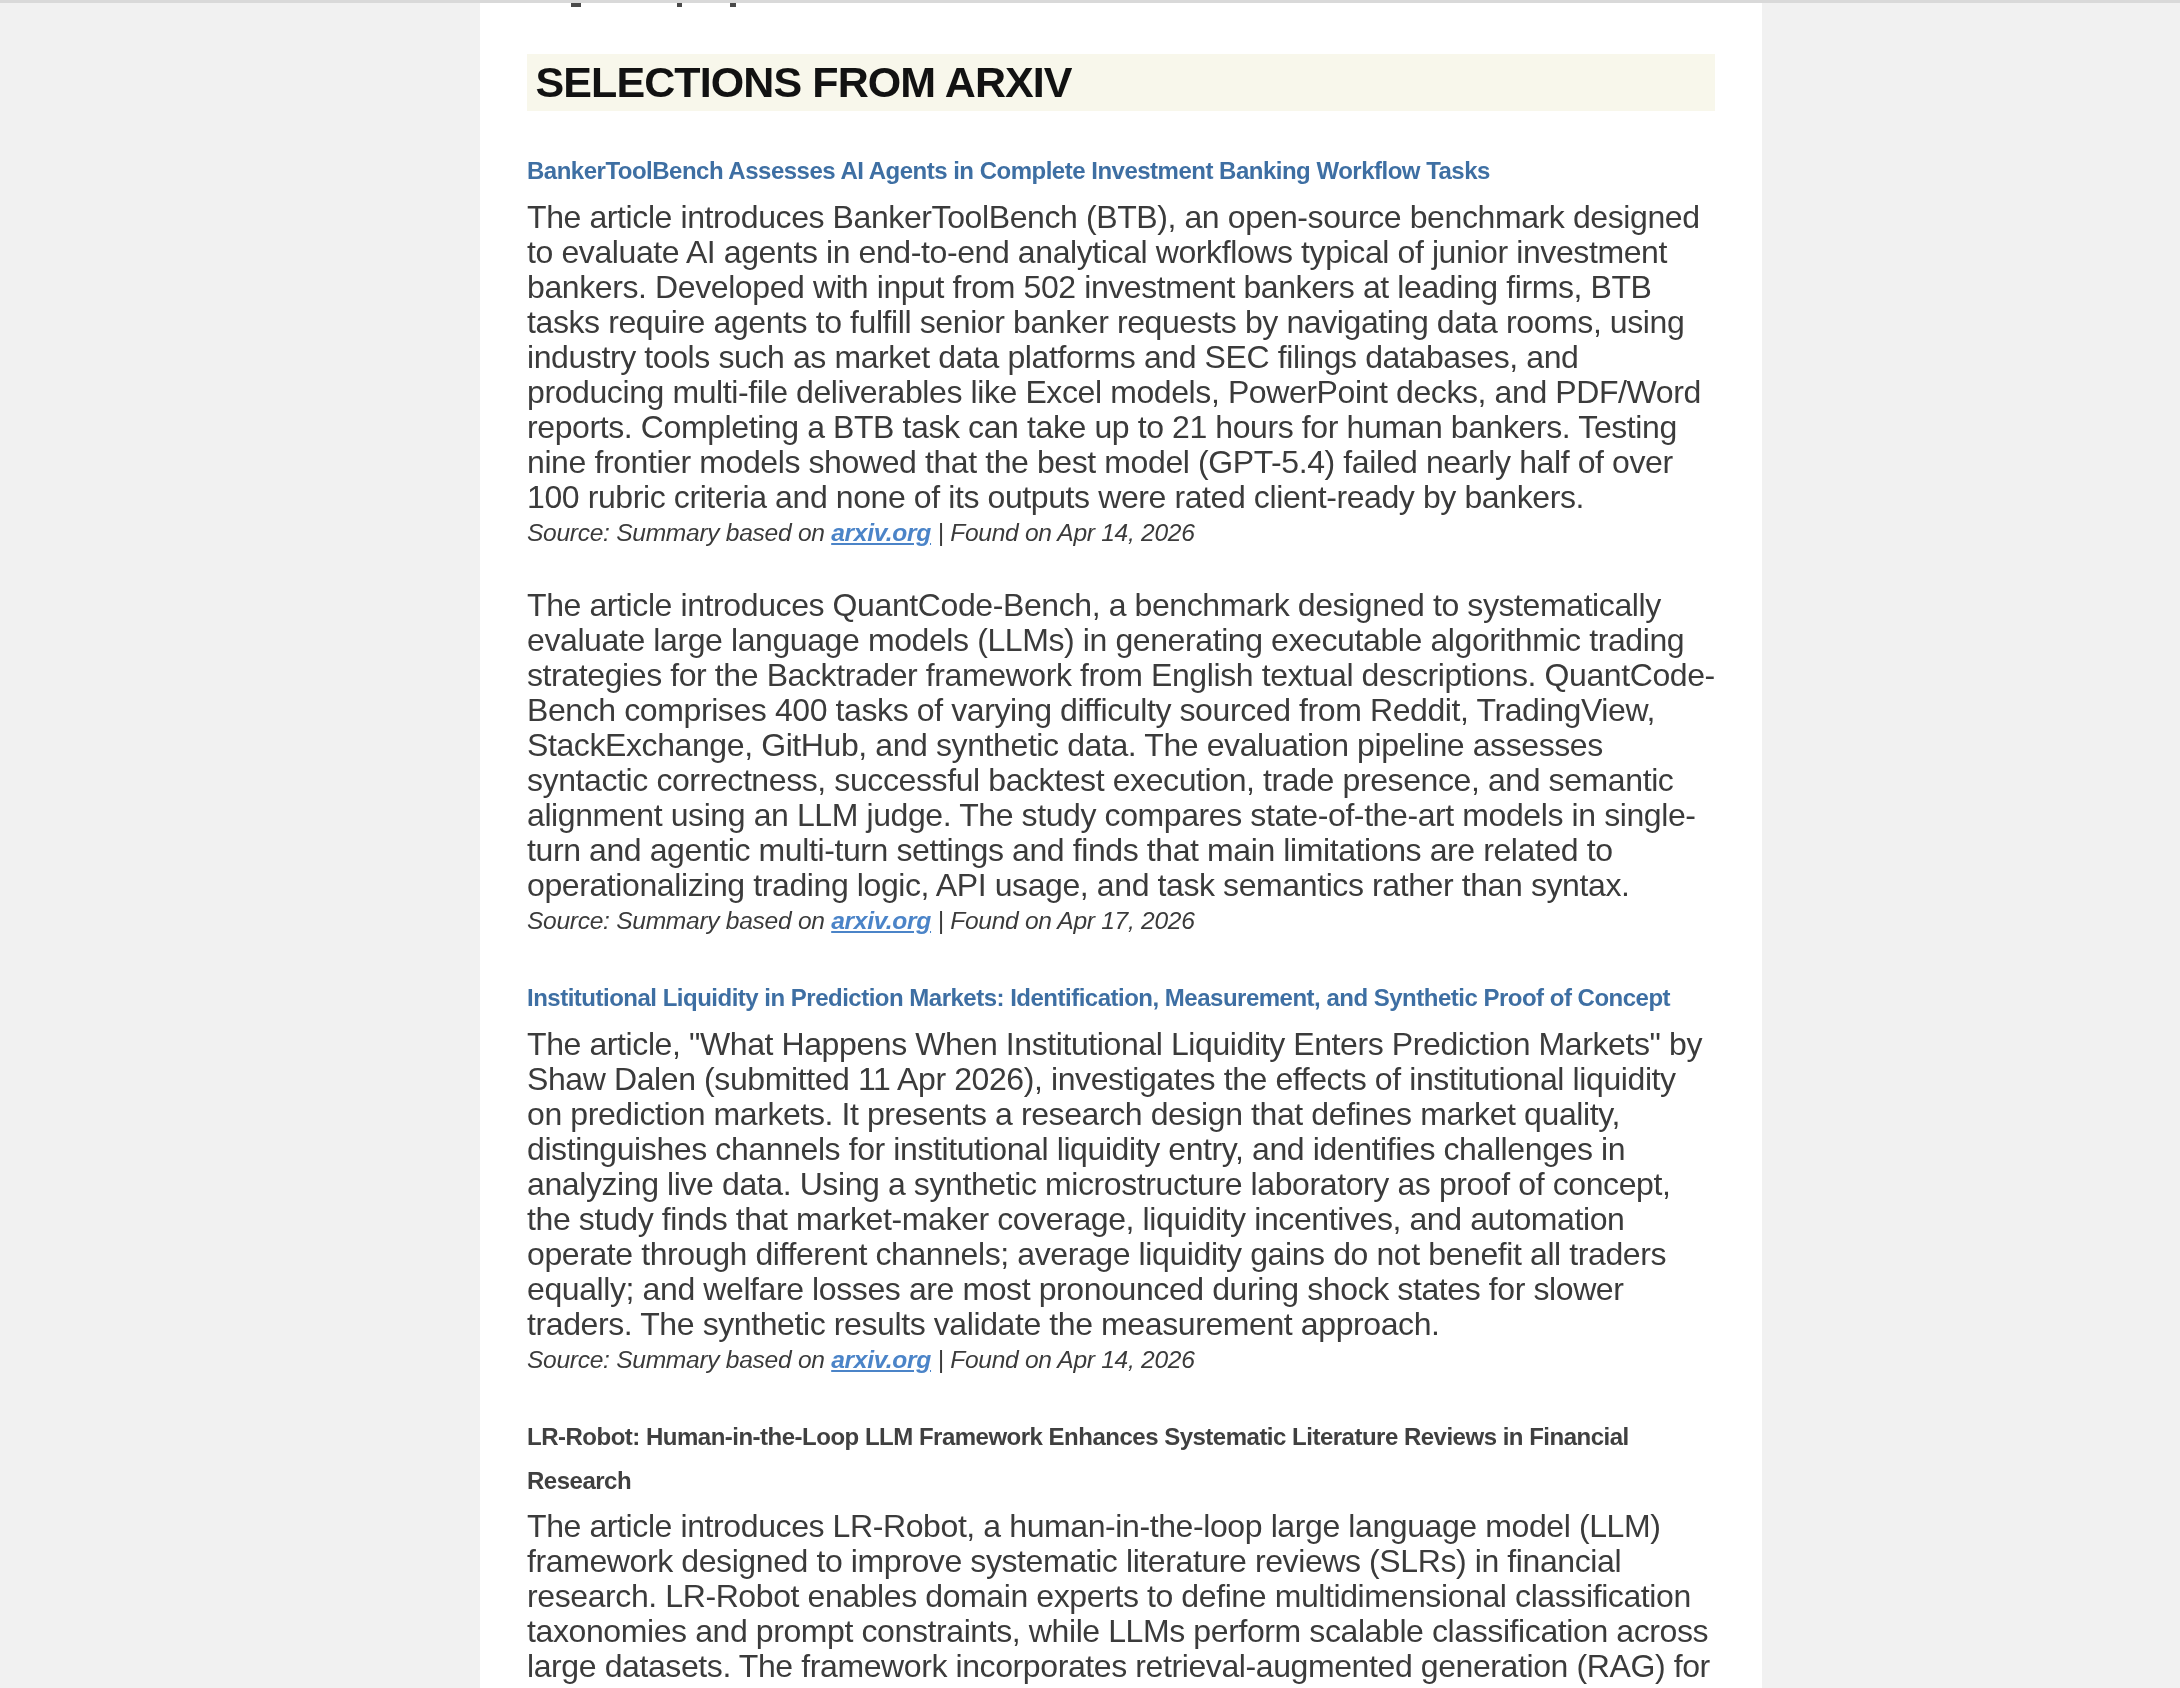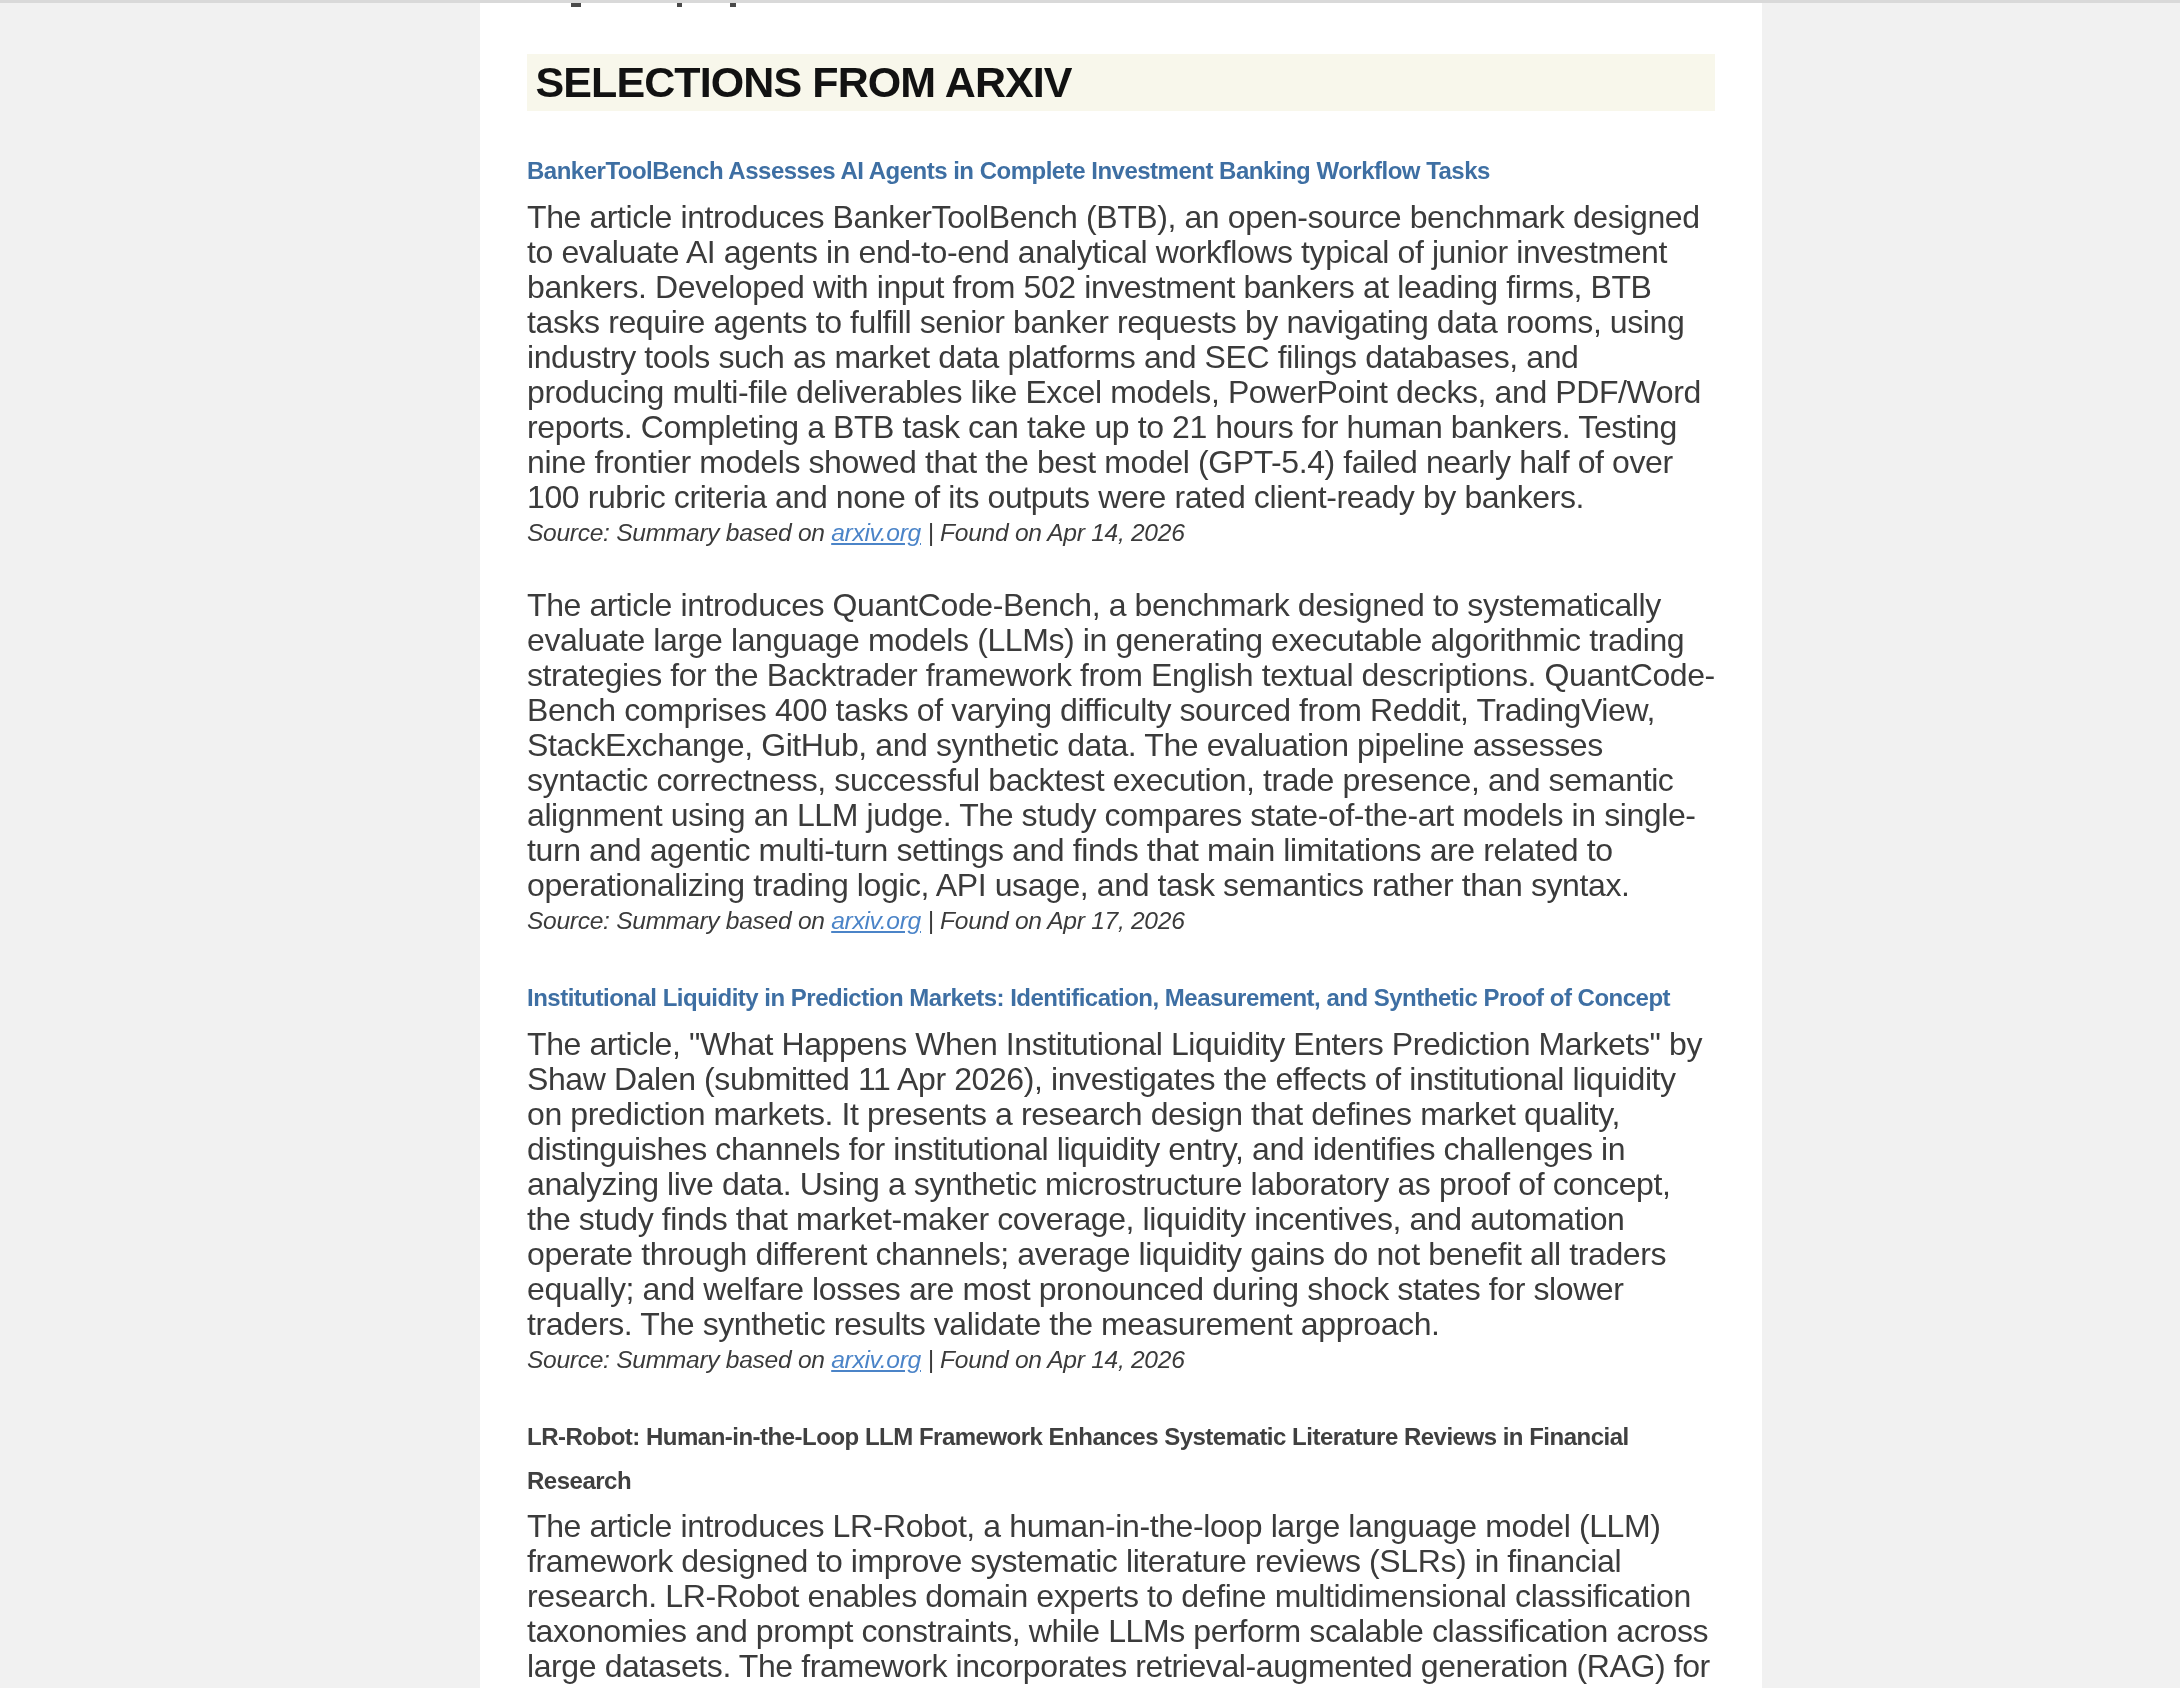--- a/index.html
+++ b/index.html
@@ -81,20 +81,21 @@
     margin: 0;
     font-size: 24.6px;
     line-height: 35px;
     letter-spacing: -0.3px;
     font-style: italic;
     color: #3b3b3b;
   }
   .article-source a {
     font-style: italic;
     text-decoration: underline;
+    font-weight: bold;
   }
 </style>
 </head>
 <body style="background: rgb(241, 241, 241);">
 
 <div class="top-rule"></div>
 
 <div class="content-column">
 
   <div class="remnant-row">

